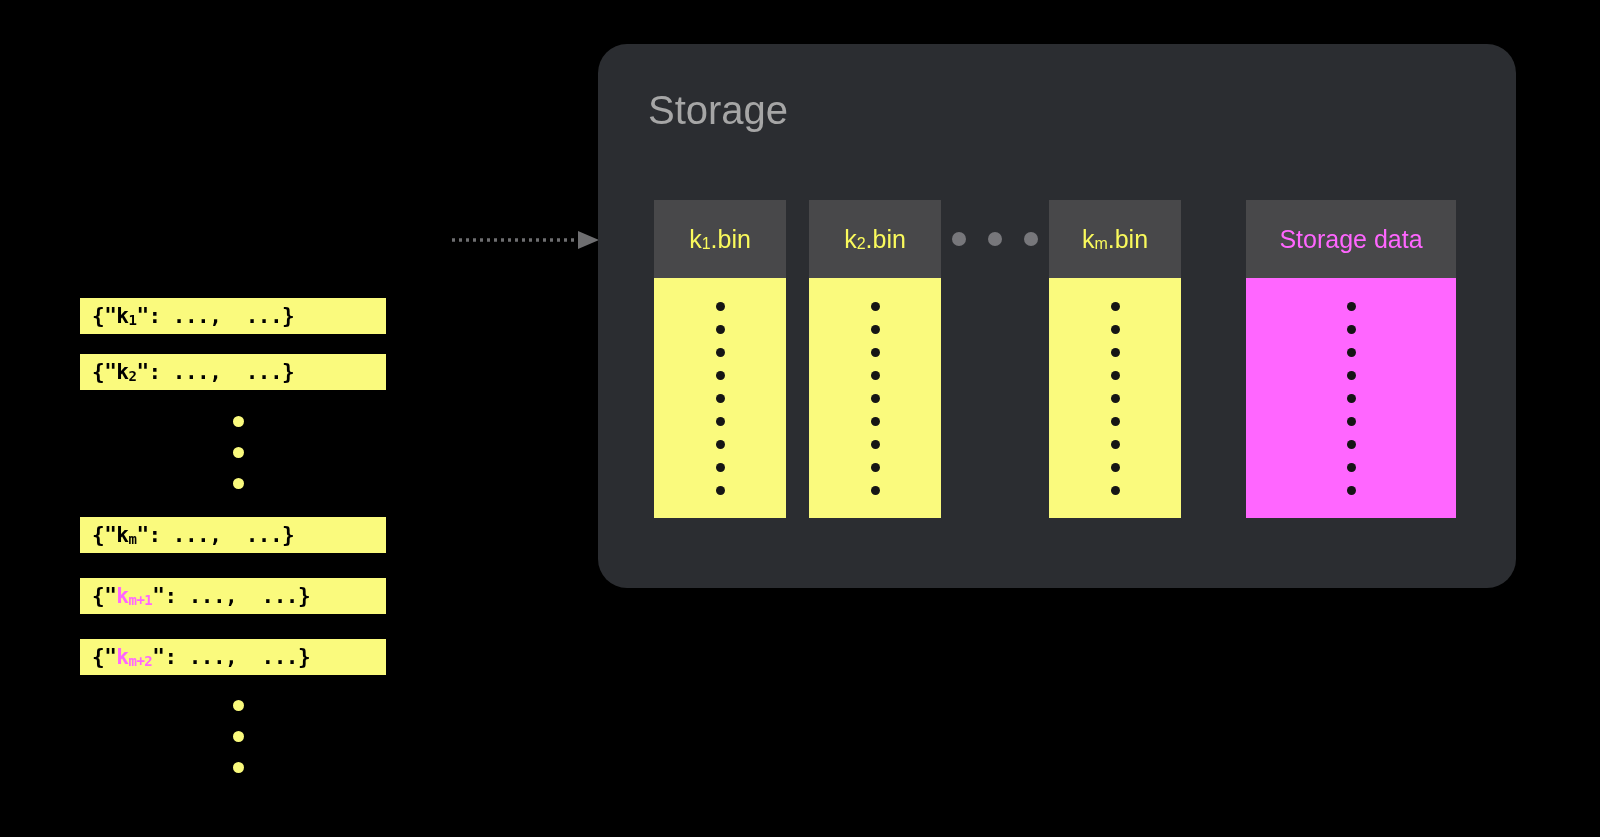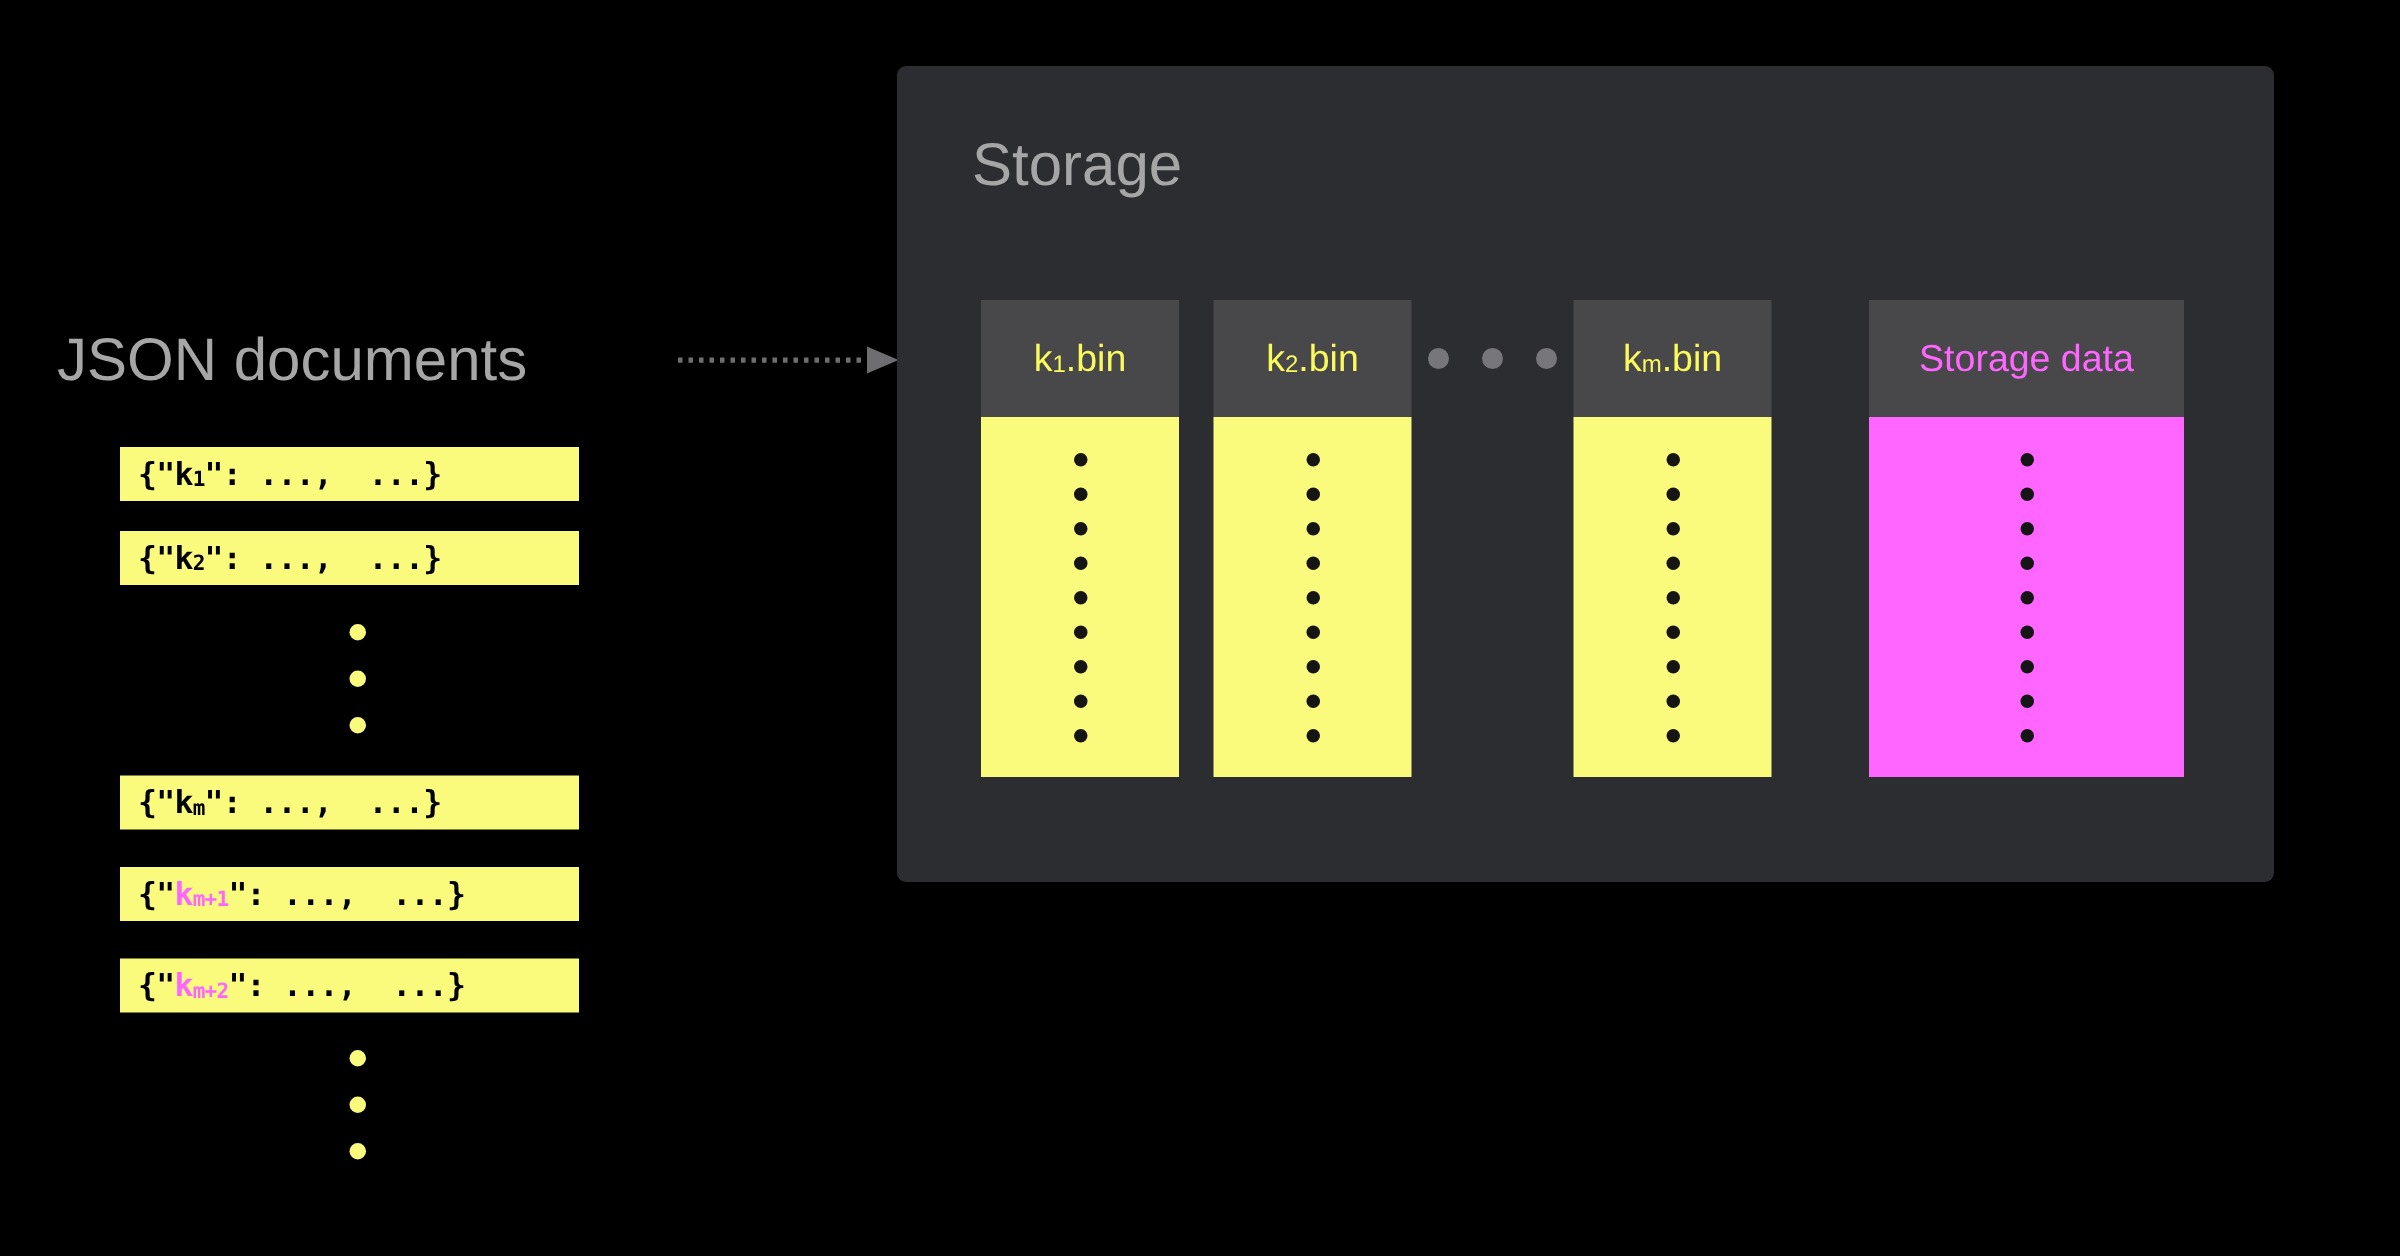--- a/index.html
+++ b/index.html
@@ -85,21 +85,21 @@
   }
 
   
   #storage-panel {
     position: absolute;
     left: 598px;
     top: 44px;
     width: 918px;
     height: 544px;
     background: #2b2d31;
-    border-radius: 6px;
+    border-radius: 29px;
   }
   #storage-title {
     position: absolute;
     left: 50px;
     top: 44px;
     font-size: 40px;
     font-weight: 400;
     color: #a6a6a6;
     white-space: nowrap;
   }
@@ -163,21 +163,20 @@
     height: 14px;
     border-radius: 50%;
     background: #77777b;
   }
 </style>
 </head>
 <body>
 
 <div id="docs-section">
 
-  <div id="docs-title">JSON documents</div>
 
   <div class="doc-box" style="top:298px;">
     <span>{"</span><span>k</span><span class="sub">1</span><span>": ...,  ...}</span>
   </div>
 
   <div class="doc-box" style="top:354px;">
     <span>{"</span><span>k</span><span class="sub">2</span><span>": ...,  ...}</span>
   </div>
 
   <div class="v-ellipsis" style="left:233px; top:416px;">

